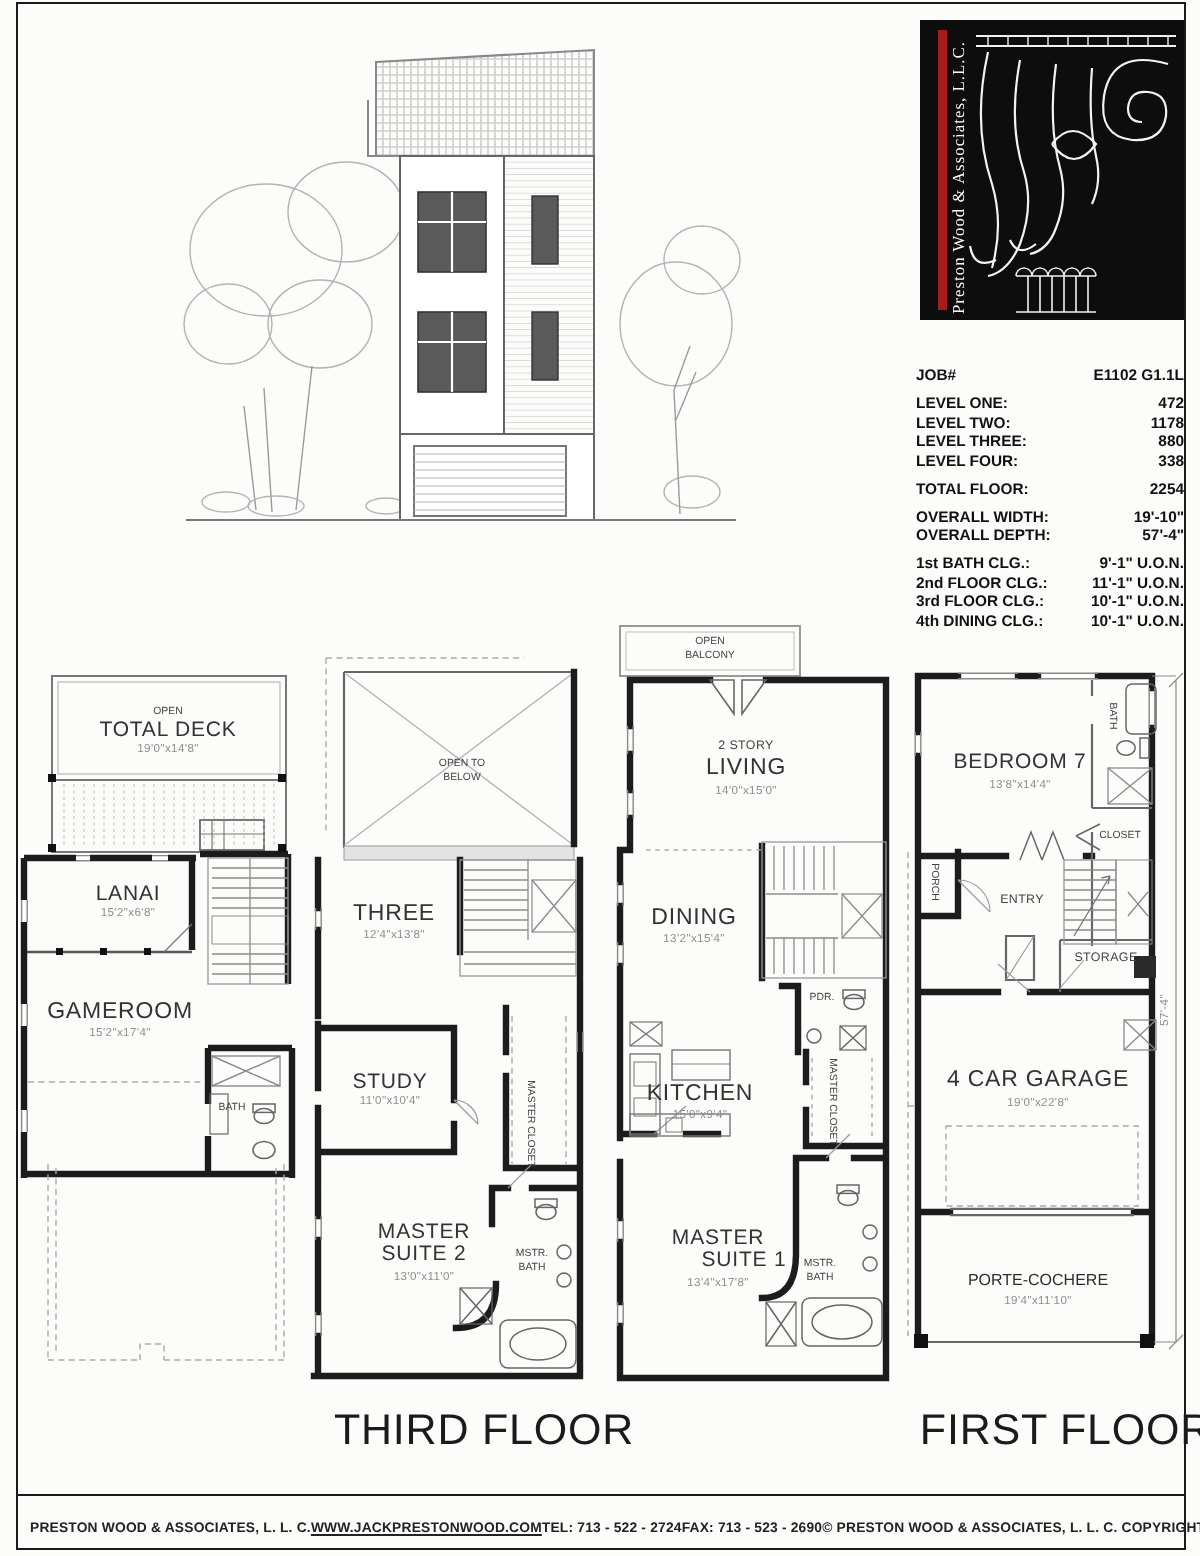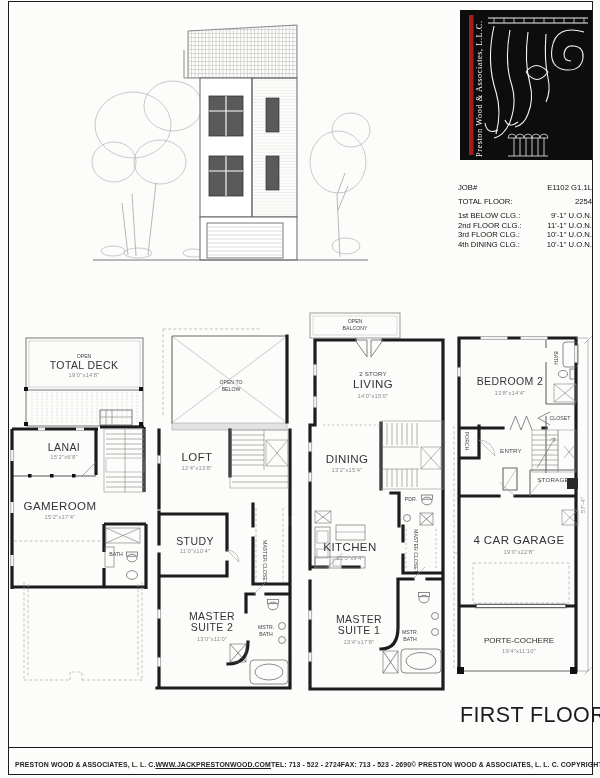--- a/index.html
+++ b/index.html
@@ -3,21 +3,21 @@
 <meta charset="utf-8">
 <style>
   html,body{margin:0;padding:0;background:#e9e9e7}
   .page{position:relative;width:600px;height:778px;background:#fcfcfb;font-family:"Liberation Sans",sans-serif;overflow:hidden}
   .border-outer{position:absolute;left:8px;right:7px;top:1px;bottom:3px;border:1.3px solid #1a1a1a}
   .footer-line{position:absolute;left:8px;right:7px;bottom:30px;border-top:1.2px solid #1a1a1a}
   .footer{position:absolute;left:15px;right:13px;bottom:10px;display:flex;justify-content:space-between;font-size:6.9px;color:#222;white-space:nowrap;font-weight:bold;letter-spacing:.1px}
   .footer .web{text-decoration:underline}
   .elev{position:absolute;left:88px;top:10px;width:285px;height:262px}
   .logo{position:absolute;left:460px;top:10px;width:132px;height:150px}
-  .info{position:absolute;left:458px;top:183px;width:134px;font-size:7.7px;font-weight:normal;color:#111;line-height:1.24}
+  .info{position:absolute;left:458px;top:183px;width:134px;font-size:7.7px;font-weight:bold;color:#111;line-height:1.24}
   .info .row{display:flex;justify-content:space-between}
   .info .grp{margin-bottom:4.5px}
   .plan{position:absolute}
   .plan svg{position:absolute;left:0;top:0}
   .rl{position:absolute;transform:translate(-50%,-50%);white-space:nowrap;color:#2e2e2e;text-align:center}
   .rn{font-size:10.5px;letter-spacing:.4px;color:#333}
   .rn-lg{font-size:11.5px}
   .rn-md{font-size:8px}
   .rn-sm{font-size:6.2px;letter-spacing:.2px;color:#444}
   .rn-xs{font-size:5.2px;color:#444}
@@ -89,27 +89,55 @@
       <path d="M48 128a4 4 0 0 1 8 0M56 128a4 4 0 0 1 8 0M64 128a4 4 0 0 1 8 0M72 128a4 4 0 0 1 8 0M80 128a4 4 0 0 1 8 0" stroke-width=".7"></path>
     </g>
     <text transform="translate(22 147) rotate(-90)" textLength="136" fill="#ffffff" font-size="8.4" font-family="Liberation Serif, serif">Preston Wood &amp; Associates, L.L.C.</text>
   </svg>
 
   <div class="info">
     <div class="row grp">
       <span>JOB#</span>
       <span>E1102 G1.1L</span>
     </div>
+    <div class="grp">
+      <div class="row">
+          <span>LEVEL ONE:</span>
+          <span>472</span>
+        </div>
+      <div class="row">
+          <span>LEVEL TWO:</span>
+          <span>1178</span>
+        </div>
+      <div class="row">
+          <span>LEVEL THREE:</span>
+          <span>880</span>
+        </div>
+      <div class="row">
+          <span>LEVEL FOUR:</span>
+          <span>338</span>
+        </div>
+    </div>
     <div class="row grp">
       <span>TOTAL FLOOR:</span>
       <span>2254</span>
     </div>
+    <div class="grp">
+      <div class="row">
+          <span>OVERALL WIDTH:</span>
+          <span>19'-10"</span>
+        </div>
+      <div class="row">
+          <span>OVERALL DEPTH:</span>
+          <span>57'-4"</span>
+        </div>
+    </div>
     <div>
       <div class="row">
-          <span>1st BELOW CLG.:</span>
+          <span>1st BATH CLG.:</span>
           <span>9'-1" U.O.N.</span>
         </div>
       <div class="row">
           <span>2nd FLOOR CLG.:</span>
           <span>11'-1" U.O.N.</span>
         </div>
       <div class="row">
           <span>3rd FLOOR CLG.:</span>
           <span>10'-1" U.O.N.</span>
         </div>
@@ -211,21 +239,21 @@
         <circle cx="132" cy="300" r="3.5"></circle>
           <circle cx="132" cy="314" r="3.5"></circle>
         <rect x="100" y="334" width="38" height="24" rx="4"></rect>
         <ellipse cx="119" cy="346" rx="14" ry="8"></ellipse>
         <rect x="80" y="318" width="16" height="18" stroke-width=".6"></rect>
           <path d="M80 318L96 336M96 318L80 336"></path>
       </g>
     </svg>
     <div class="rl rn-xs" style="left:81px;top:56px">OPEN TO</div>
     <div class="rl rn-xs" style="left:81px;top:63px">BELOW</div>
-    <div class="rl rn rn-lg" style="left:47px;top:131px">LOFT</div>
+    <div class="rl rn rn-lg" style="left:47px;top:131px">THREE</div>
     <div class="rl dims" style="left:47px;top:142px">12'4"x13'8"</div>
     <div class="rl rn" style="left:45px;top:215px">STUDY</div>
     <div class="rl dims" style="left:45px;top:225px">11'0"x10'4"</div>
     <div class="rl rn-xs vert" style="left:115px;top:236px">MASTER CLOSET</div>
     <div class="rl rn" style="left:62px;top:290px">MASTER</div>
     <div class="rl rn" style="left:62px;top:301px">SUITE 2</div>
     <div class="rl dims" style="left:62px;top:313px">13'0"x11'0"</div>
     <div class="rl rn-xs" style="left:116px;top:301px">MSTR.</div>
     <div class="rl rn-xs" style="left:116px;top:308px">BATH</div>
   </div>
@@ -289,21 +317,21 @@
     <div class="rl rn-sm" style="left:70px;top:62px">2 STORY</div>
     <div class="rl rn rn-lg" style="left:70px;top:73px">LIVING</div>
     <div class="rl dims" style="left:70px;top:85px">14'0"x15'0"</div>
     <div class="rl rn rn-lg" style="left:44px;top:148px">DINING</div>
     <div class="rl dims" style="left:44px;top:159px">13'2"x15'4"</div>
     <div class="rl rn-xs" style="left:108px;top:188px">PDR.</div>
     <div class="rl rn rn-lg" style="left:47px;top:236px">KITCHEN</div>
     <div class="rl dims" style="left:47px;top:247px">15'0"x9'4"</div>
     <div class="rl rn-xs vert" style="left:113px;top:240px">MASTER CLOSET</div>
     <div class="rl rn" style="left:56px;top:308px">MASTER</div>
-    <div class="rl rn" style="left:56px;top:319px">SUITE 1</div>
+    <div class="rl rn" style="left:69px;top:319px">SUITE 1</div>
     <div class="rl dims" style="left:56px;top:331px">13'4"x17'8"</div>
     <div class="rl rn-xs" style="left:107px;top:321px">MSTR.</div>
     <div class="rl rn-xs" style="left:107px;top:328px">BATH</div>
   </div>
 
   <div class="plan" style="left:451px;top:308px;width:146px;height:388px">
     <svg width="146" height="388" viewBox="0 0 146 388">
       <g stroke="#aaa" stroke-width=".7" stroke-dasharray="3 2.2" fill="none">
         <path d="M3 118V360M3 245H8"></path>
         <rect x="22" y="255" width="96" height="40"></rect>
@@ -345,34 +373,35 @@
           <rect x="119" y="61" width="4.5" height="10"></rect>
       </g>
       <g stroke="#8a8a8a" stroke-width=".6" fill="none">
         <path d="M137 32V363M125 30H137M125 363H137M133.5 35.5L140.5 28.5M133.5 366.5L140.5 359.5"></path>
       </g>
       <g fill="#111" stroke="none">
         <rect x="6" y="359" width="7" height="7"></rect>
           <rect x="119" y="359" width="7" height="7"></rect>
       </g>
     </svg>
-    <div class="rl rn" style="left:59px;top:73px">BEDROOM 2</div>
+    <div class="rl rn" style="left:59px;top:73px">BEDROOM 7</div>
     <div class="rl dims" style="left:59px;top:85px">13'8"x14'4"</div>
     <div class="rl rn-xs vert" style="left:105px;top:50px">BATH</div>
     <div class="rl rn-xs" style="left:109px;top:110px">CLOSET</div>
     <div class="rl rn-xs vert" style="left:16px;top:133px">PORCH</div>
     <div class="rl rn-sm" style="left:60px;top:142px">ENTRY</div>
     <div class="rl rn-sm" style="left:102px;top:171px">STORAGE</div>
     <div class="rl rn rn-lg" style="left:68px;top:232px">4 CAR GARAGE</div>
     <div class="rl dims" style="left:68px;top:244px">19'0"x22'8"</div>
     <div class="rl rn-md" style="left:68px;top:332px">PORTE-COCHERE</div>
     <div class="rl dims" style="left:68px;top:343px">19'4"x11'10"</div>
     <div class="rl dims vccw" style="left:132px;top:197px">57'-4"</div>
   </div>
 
+  <div class="floor-label" style="left:242px">THIRD FLOOR</div>
   <div class="floor-label" style="left:533px">FIRST FLOOR</div>
 
   <div class="footer-line"></div>
   <div class="footer">
     <span>PRESTON WOOD &amp; ASSOCIATES, L. L. C.</span>
     <span class="web">WWW.JACKPRESTONWOOD.COM</span>
     <span>TEL:  713 - 522 - 2724</span>
     <span>FAX:  713 - 523 - 2690</span>
     <span>© PRESTON WOOD &amp; ASSOCIATES, L. L. C.  COPYRIGHT</span>
   </div>

